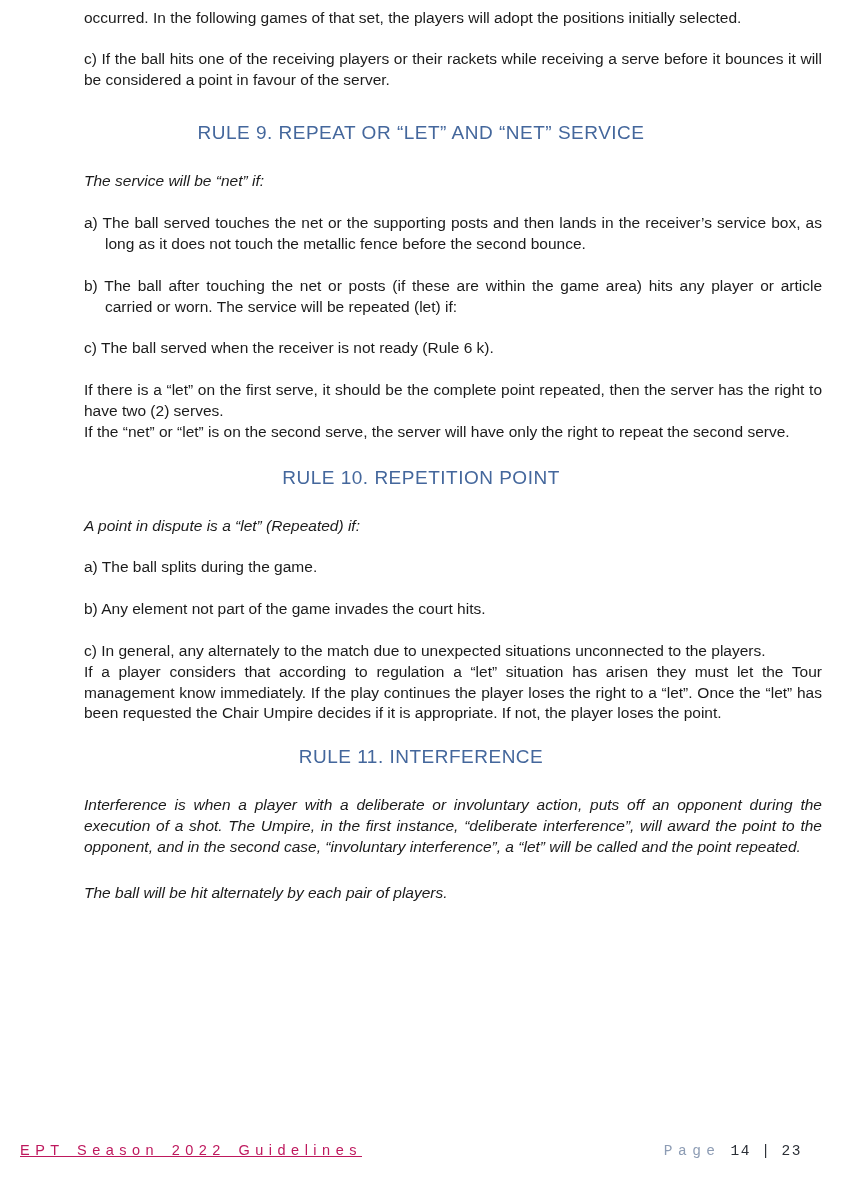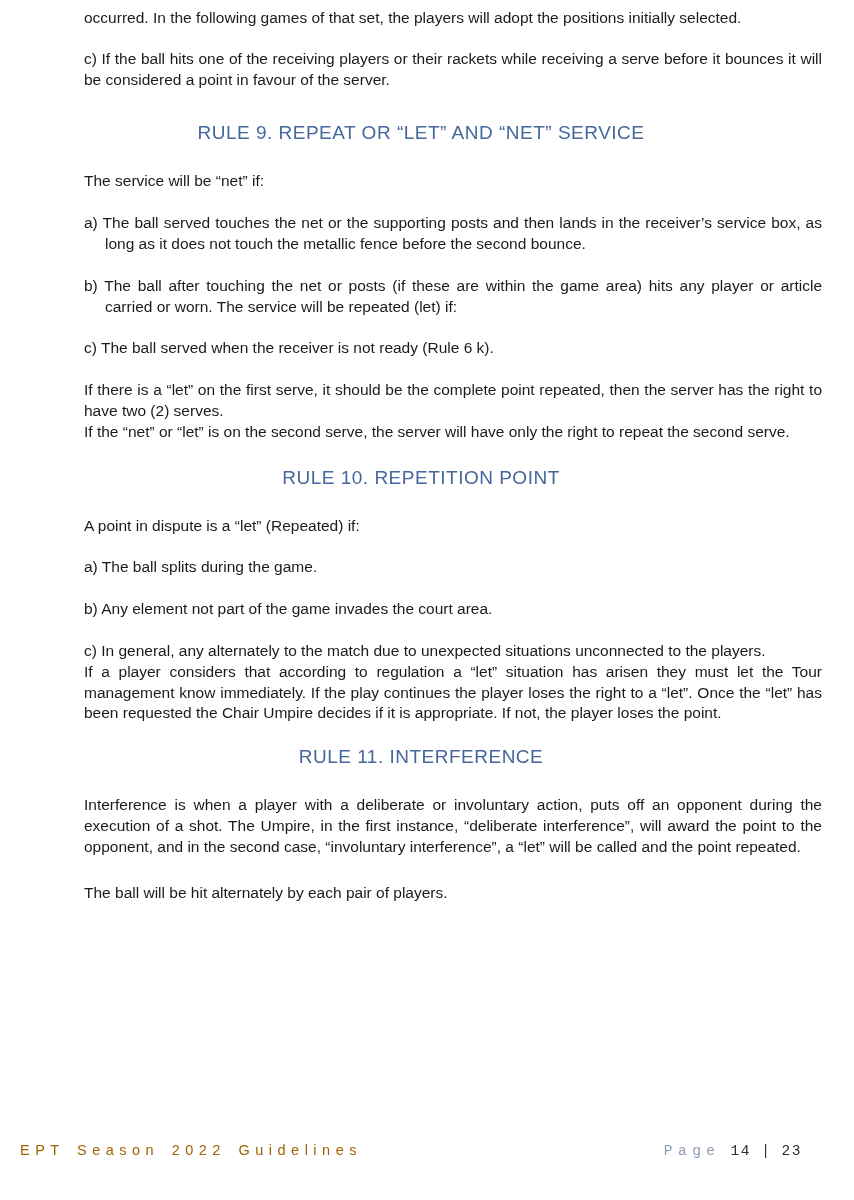--- a/index.html
+++ b/index.html
@@ -35,38 +35,39 @@
   
   .rule-heading {
     margin: 30px 0 0 0;
     font-size: 19px;
     line-height: 26px;
     font-weight: 400;
     letter-spacing: 0.5px;
     color: #44679c;
     text-align: center;
   }
-  .after-heading { margin-top: 25px; }
+  .after-heading { margin-top: 25px; font-style: italic; }
   .mt-20 { margin-top: 20px; }
   .mt-22 { margin-top: 22px; }
   
   .footer {
     position: absolute;
     left: 20px;
     right: 32px;
     top: 1142px;
     display: flex;
     justify-content: space-between;
     align-items: baseline;
     font-size: 14.5px;
   }
   .footer-left {
-    color: #a16207;
+    color: #be185d;
     letter-spacing: 5.5px;
     word-spacing: 3px;
+    text-decoration: underline;
   }
   .footer-right {
     display: flex;
     align-items: baseline;
     padding-right: 20px;
     font-family: Liberation Mono, monospace;
   }
   .footer-page-label {
     color: #8d9cb4;
     letter-spacing: 5.5px;
@@ -100,21 +101,21 @@
   <p class="body-block">If there is a “let” on the first serve, it should be the complete point repeated, then the server has the right to have two (2) serves.</p>
 
   <p class="body-block no-gap">If the “net” or “let” is on the second serve, the server will have only the right to repeat the second serve.</p>
 
   <h1 class="rule-heading mt-22">RULE 10. REPETITION POINT</h1>
 
   <p class="body-block after-heading">A point in dispute is a “let” (Repeated) if:</p>
 
   <p class="body-block">a) The ball splits during the game.</p>
 
-  <p class="body-block">b) Any element not part of the game invades the court area.</p>
+  <p class="body-block">b) Any element not part of the game invades the court hits.</p>
 
   <p class="body-block">c) In general, any alternately to the match due to unexpected situations unconnected to the players.</p>
 
   <p class="body-block no-gap">If a player considers that according to regulation a “let” situation has arisen they must let the Tour management know immediately. If the play continues the player loses the right to a “let”. Once the “let” has been requested the Chair Umpire decides if it is appropriate. If not, the player loses the point.</p>
 
   <h1 class="rule-heading mt-20">RULE 11. INTERFERENCE</h1>
 
   <p class="body-block after-heading">Interference is when a player with a deliberate or involuntary action, puts off an opponent during the execution of a shot. The Umpire, in the first instance, “deliberate interference”, will award the point to the opponent, and in the second case, “involuntary interference”, a “let” will be called and the point repeated.</p>
 
 

